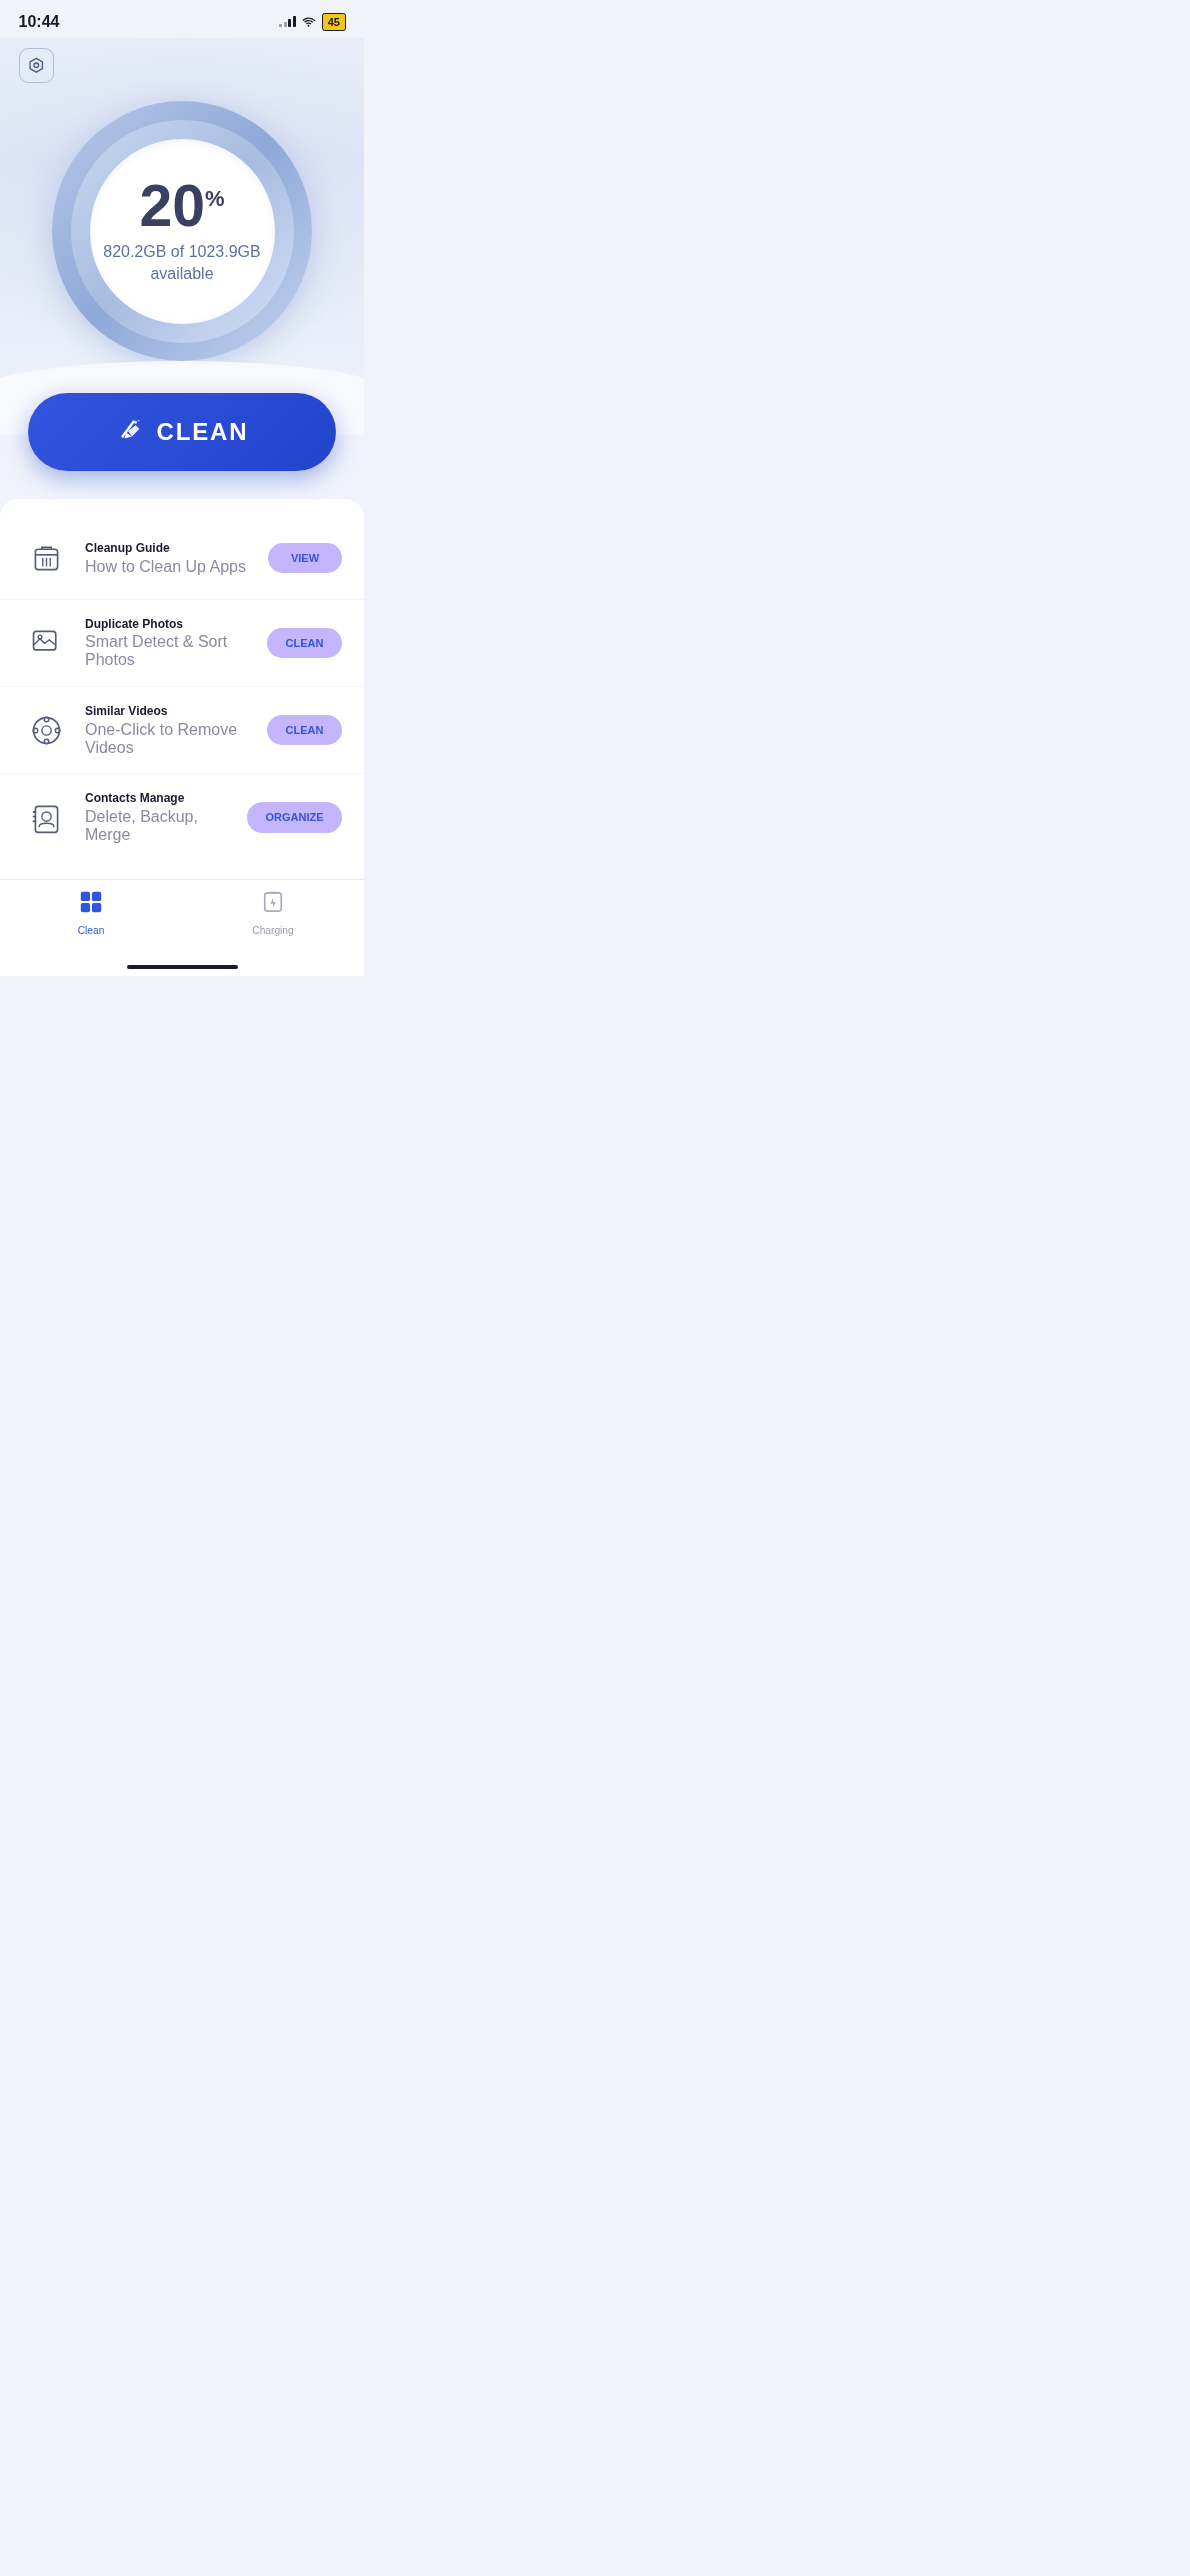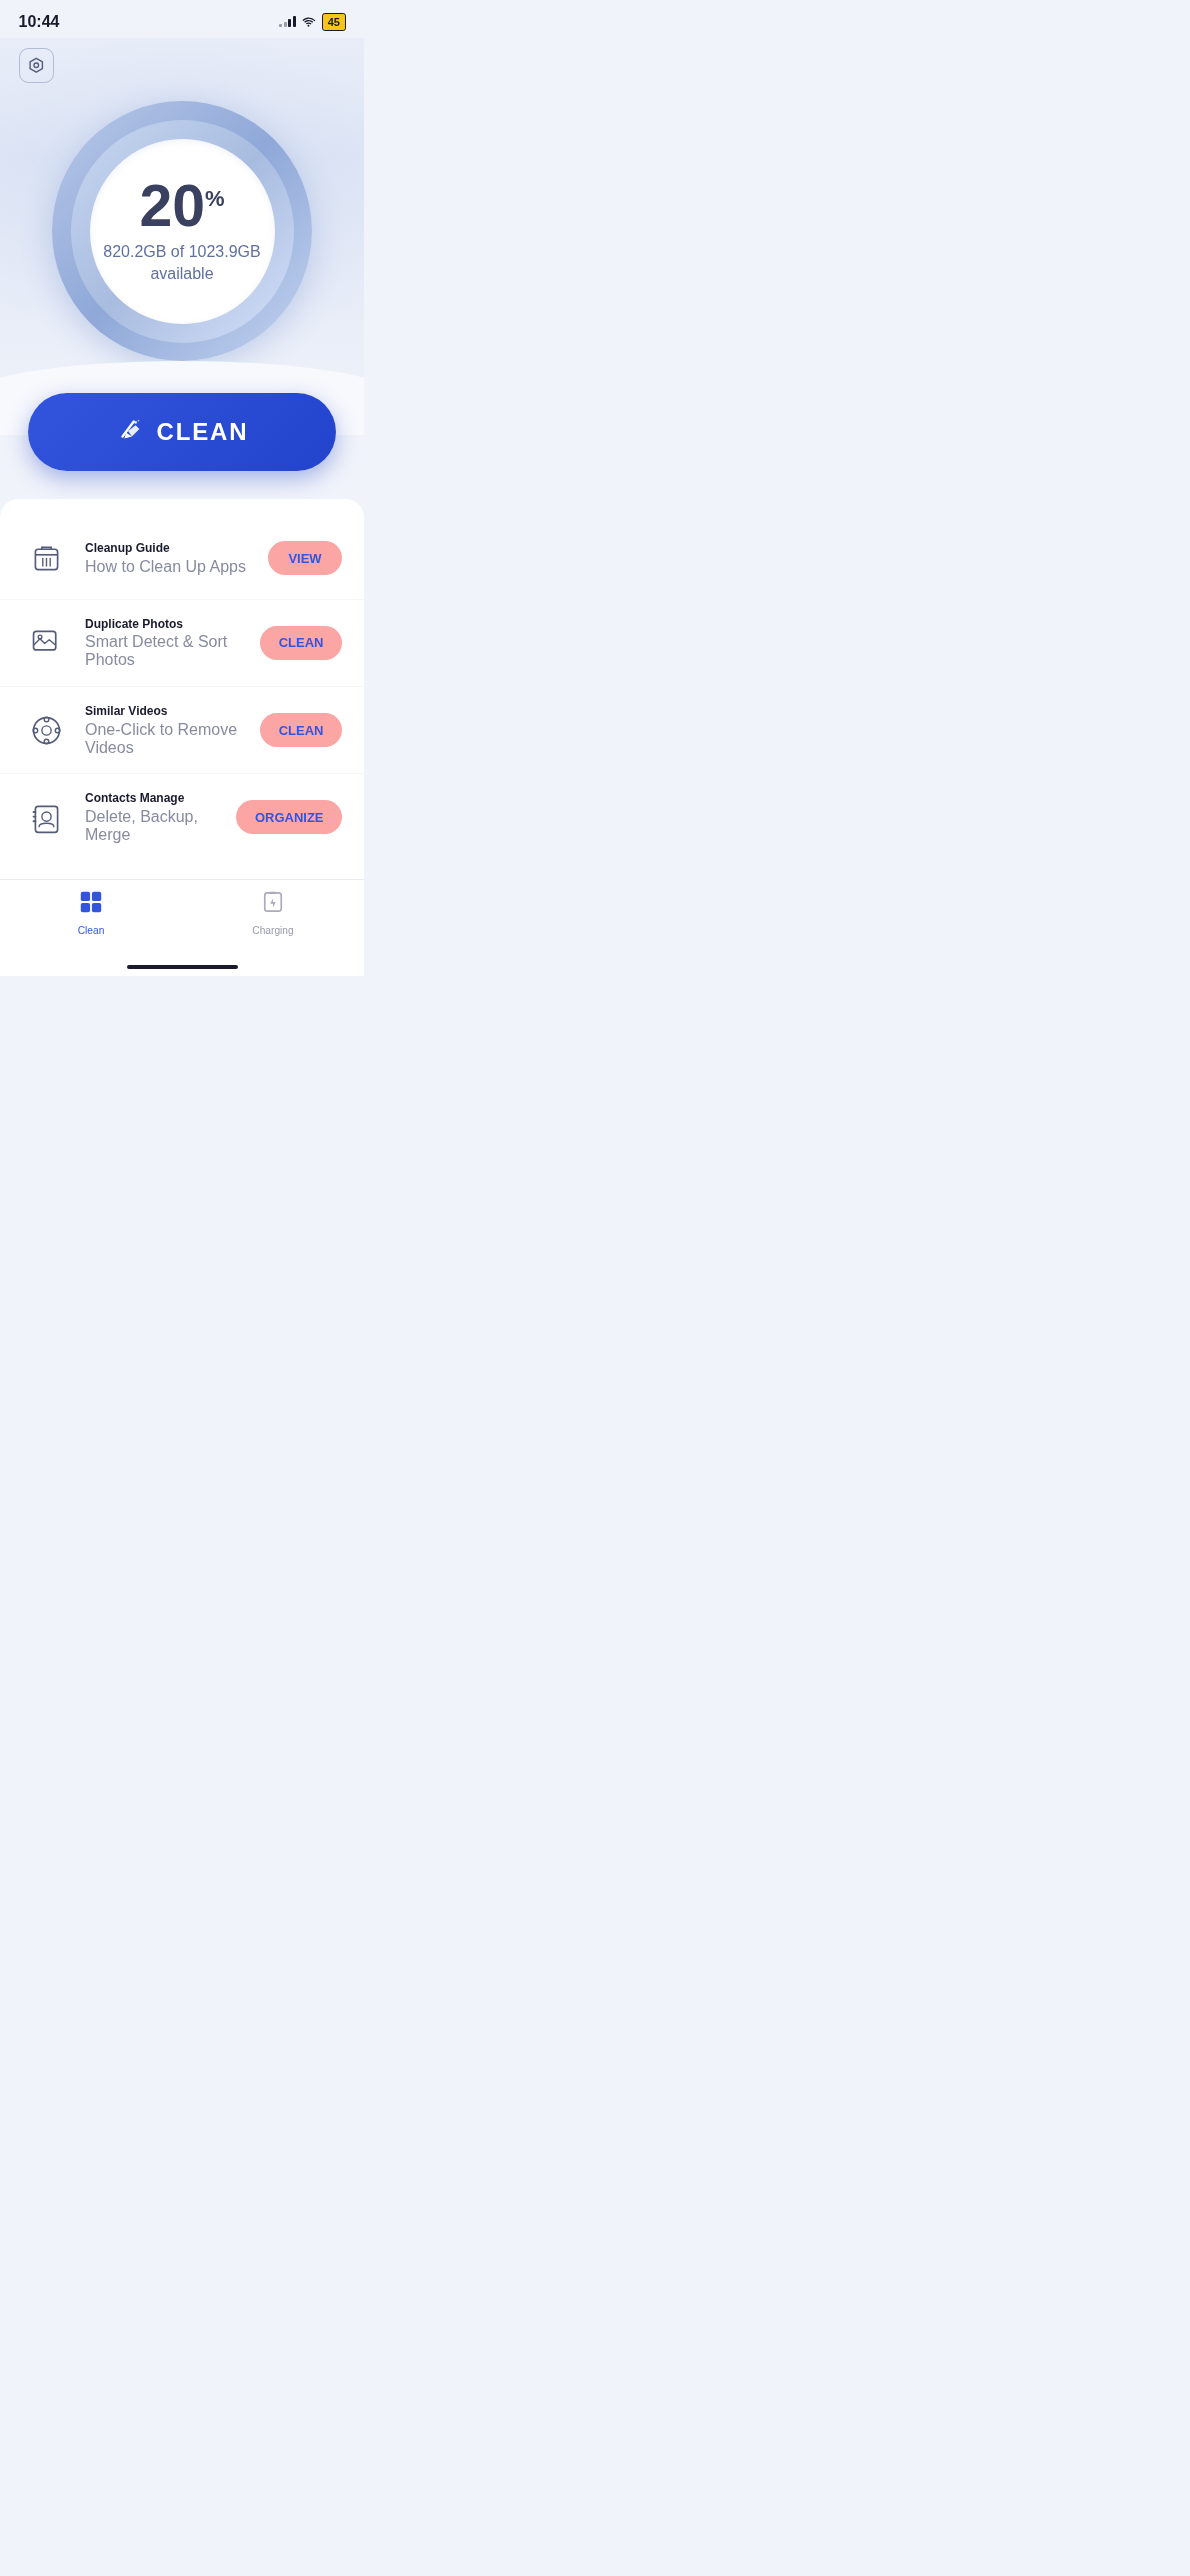--- a/index.html
+++ b/index.html
@@ -246,26 +246,26 @@
       color: #1a1a2e;
       margin-bottom: 2.8px;
     }
 
     .item-subtitle {
       font-size: 16px;
       color: #888aa0;
     }
 
     .item-btn {
-      background: #fca5a5;
+      background: #c4b5fd;
       border: none;
       border-radius: 18.5px;
       padding: 9.3px 18.5px;
       cursor: pointer;
-      font-size: 13px;
+      font-size: 11px;
       font-weight: 700;
       color: #3355dd;
       min-width: 74px;
       text-align: center;
       flex-shrink: 0;
     }
 
     
     .tab-bar {
       background: #ffffff;

